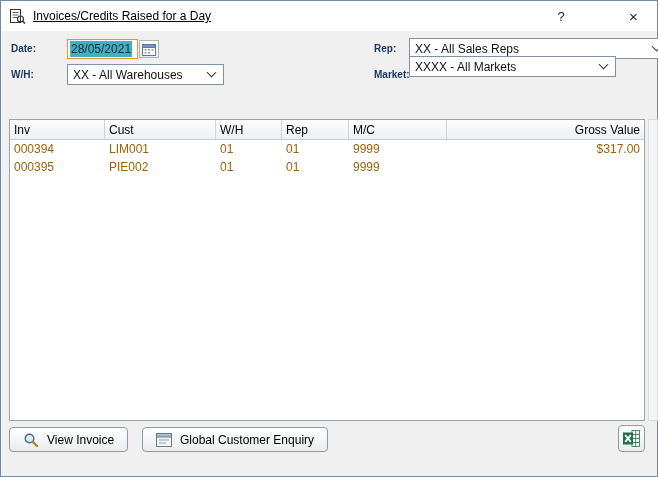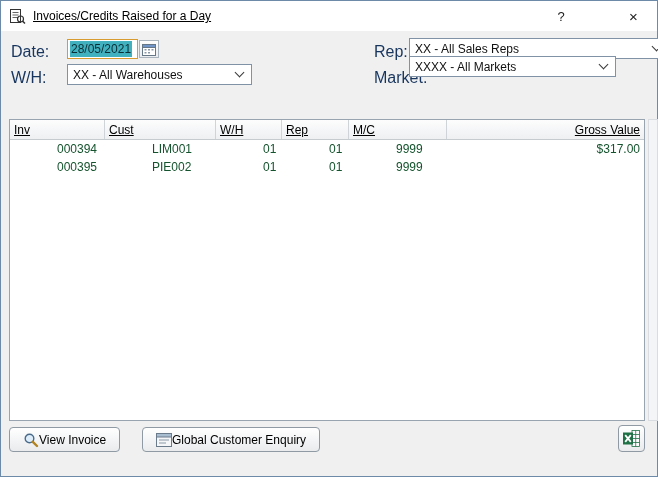--- a/index.html
+++ b/index.html
@@ -23,21 +23,21 @@
   .app-icon { margin-left:7px; display:flex; }
   .title { margin-left:7px; font-size:12px; color:#000; }
   .tb-btn {
     position:absolute; top:0; height:30px;
     display:flex; align-items:center; justify-content:center;
     font-size:13px; color:#222; cursor:default;
   }
   .tb-help { right:74px; width:44px; }
   .tb-close { right:1px; width:45px; font-size:15px; }
   
-  .flabel { position:absolute; font-size:16px; font-weight:normal; color:#17355e; }
+  .flabel { position:absolute; font-size:10px; font-weight:bold; color:#17355e; }
   .date-field {
     position:absolute; left:66px; top:38px; width:71px; height:20px;
     background:#fff; border:1px solid #d79b2f;
     display:flex; align-items:center; padding-left:2px; font-size:12px;
   }
   .date-sel { background:#41b1bf; color:#0a2e35; padding:1px 1px; }
   .cal-btn {
     position:absolute; left:138px; top:39px; width:20px; height:18px;
     border:1px solid #a9b4be; background:linear-gradient(#fefefe,#e9edf1);
     display:flex; align-items:center; justify-content:center; padding:0;
@@ -56,39 +56,39 @@
     position:absolute; left:8px; top:118px; width:636px; height:302px;
     background:#fff; border:1px solid #98a4b0; font-size:12px; overflow:hidden;
   }
   .ghead {
     display:grid; grid-template-columns:95px 111px 66px 67px 98px 1fr;
     height:20px; background:linear-gradient(#fdfdfd,#eef0f2);
     border-bottom:1px solid #c6cbd0;
   }
   .hcell {
     display:flex; align-items:center; padding:0 4px;
-    color:#000; border-right:1px solid #cfd4d9; overflow:hidden;text-decoration:underline;
+    color:#000; border-right:1px solid #cfd4d9; overflow:hidden;
   }
   .hcell.right { justify-content:flex-end; border-right:none; }
   .grow {
     display:grid; grid-template-columns:95px 111px 66px 67px 98px 1fr;
-    height:18px; color:#14532d;margin-left:43px;
+    height:18px; color:#a16207;
   }
   .gcell { display:flex; align-items:center; padding:0 4px; overflow:hidden; }
   .gcell.right { justify-content:flex-end; }
   .vscroll {
     position:absolute; left:647px; top:118px; width:10px; height:302px;
     background:#f4f5f6; border:1px solid #d9dde1;
   }
   
   .btn {
     position:absolute; top:426px; height:25px;
     border:1px solid #8f9aa4; border-radius:4px;
     background:linear-gradient(#ffffff,#e9ebed);
-    display:flex; align-items:center; gap:0; padding:0 13px;
+    display:flex; align-items:center; gap:8px; padding:0 13px;
     font-size:12px; color:#000; cursor:default;
   }
   .btn-view { left:8px; }
   .btn-global { left:141px; }
   .excel-btn {
     position:absolute; left:617px; top:424px; width:27px; height:27px;
     border:1px solid #8f9aa4; border-radius:4px;
     background:linear-gradient(#ffffff,#e9ebed);
     display:flex; align-items:center; justify-content:center; padding:0;
   }
@@ -132,21 +132,21 @@
     </span>
   </button>
 
   <span class="flabel" style="left:373px;top:42px">Rep:</span>
   <div class="combo" style="left:408px;top:37px;width:260px">
     <span>XX - All Sales Reps</span>
     <span class="chev"></span>
   </div>
 
   <span class="flabel" style="left:10px;top:68px">W/H:</span>
-  <div class="combo" style="left:66px;top:63px;width:185px">
+  <div class="combo" style="left:66px;top:63px;width:157px">
     <span>XX - All Warehouses</span>
     <span class="chev"></span>
   </div>
 
   <span class="flabel" style="left:373px;top:68px">Market:</span>
   <div class="combo" style="left:408px;top:55px;width:207px">
     <span>XXXX - All Markets</span>
     <span class="chev"></span>
   </div>
 

